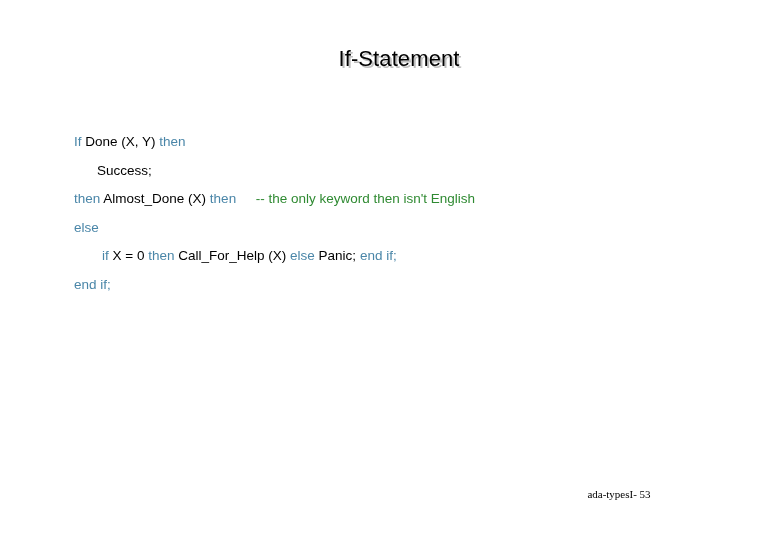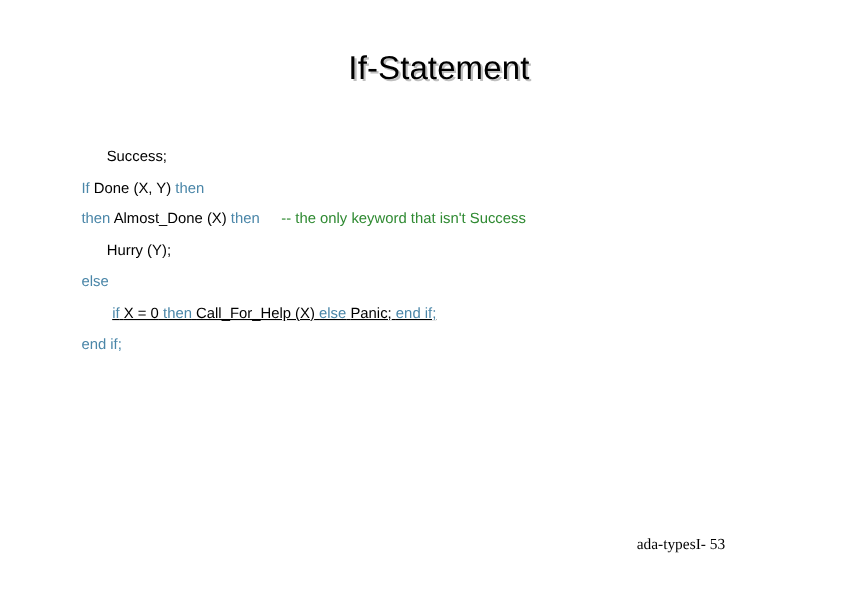--- a/index.html
+++ b/index.html
@@ -21,21 +21,21 @@
     height: 540px;
   }
 
   
   .slide-title {
     position: absolute;
     left: 0;
     right: 0;
     top: 46px;
     text-align: center;
-    font-size: 30px;
+    font-size: 22px;
     font-weight: normal;
     color: #000000;
     letter-spacing: 0.1px;
     text-shadow: 2px 2px 0 #bfbfbf;
     white-space: nowrap;
     padding-left: 18px;
   }
 
   
   .code-body {
@@ -48,21 +48,21 @@
     color: #000000;
   }
 
   .code-line {
     white-space: nowrap;
     height: 28.5px;
     line-height: 28.5px;
   }
 
   .indent-1 { padding-left: 23px; }
-  .indent-2 { padding-left: 28px; text-decoration: underline; }
+  .indent-2 { padding-left: 28px; }
 
   .kw {
     color: #4a86a8;
   }
   .id {
     color: #000000;
   }
   .cmt {
     color: #2f8a32;
   }
@@ -72,60 +72,57 @@
   }
 
   
   .footer {
     position: absolute;
     left: 0;
     right: 0;
     top: 488px;
     text-align: center;
     font-family: "Liberation Serif", serif;
-    font-size: 14px;
+    font-size: 11px;
     color: #000000;
   }
   .footer-inner {
     display: inline-block;
     margin-left: 458px;
     white-space: nowrap;
   }
 </style>
 </head>
 <body>
 
 <div class="slide">
 
   <div class="slide-title">If-Statement</div>
 
   <div class="code-body">
 
-    <div class="code-line indent-1">
-      <span class="id">Success;</span>
-    </div>
-
     <div class="code-line">
       <span class="kw">If</span>
       <span class="id">Done (X, Y)</span>
       <span class="kw">then</span>
+    </div>
+
+    <div class="code-line indent-1">
+      <span class="id">Success;</span>
     </div>
 
 
     <div class="code-line">
       <span class="kw">then</span>
       <span class="id">Almost_Done (X)</span>
       <span class="kw">then</span>
       <span class="gap-before-comment"></span>
-      <span class="cmt">-- the only keyword that isn't Success</span>
+      <span class="cmt">-- the only keyword then isn't English</span>
     </div>
 
-    <div class="code-line indent-1">
-      <span class="id">Hurry (Y);</span>
-    </div>
 
     <div class="code-line">
       <span class="kw">else</span>
     </div>
 
     <div class="code-line indent-2">
       <span class="kw">if</span>
       <span class="id">X = 0</span>
       <span class="kw">then</span>
       <span class="id">Call_For_Help (X)</span>

